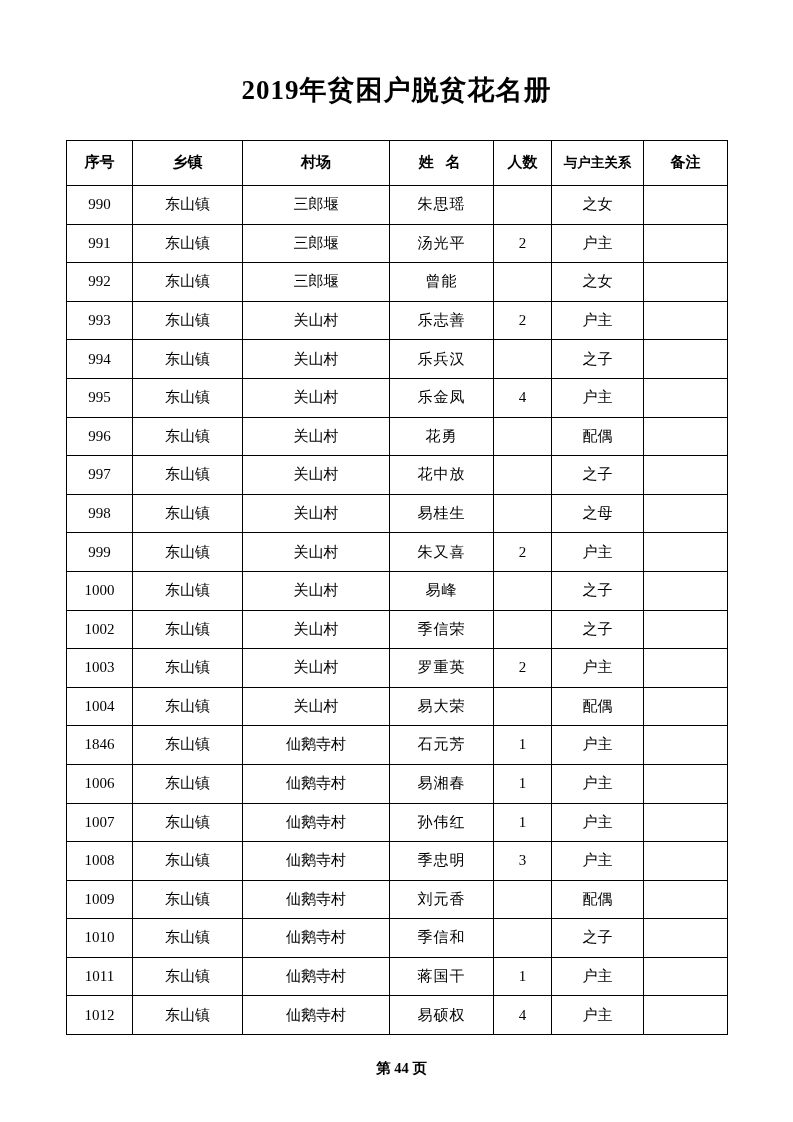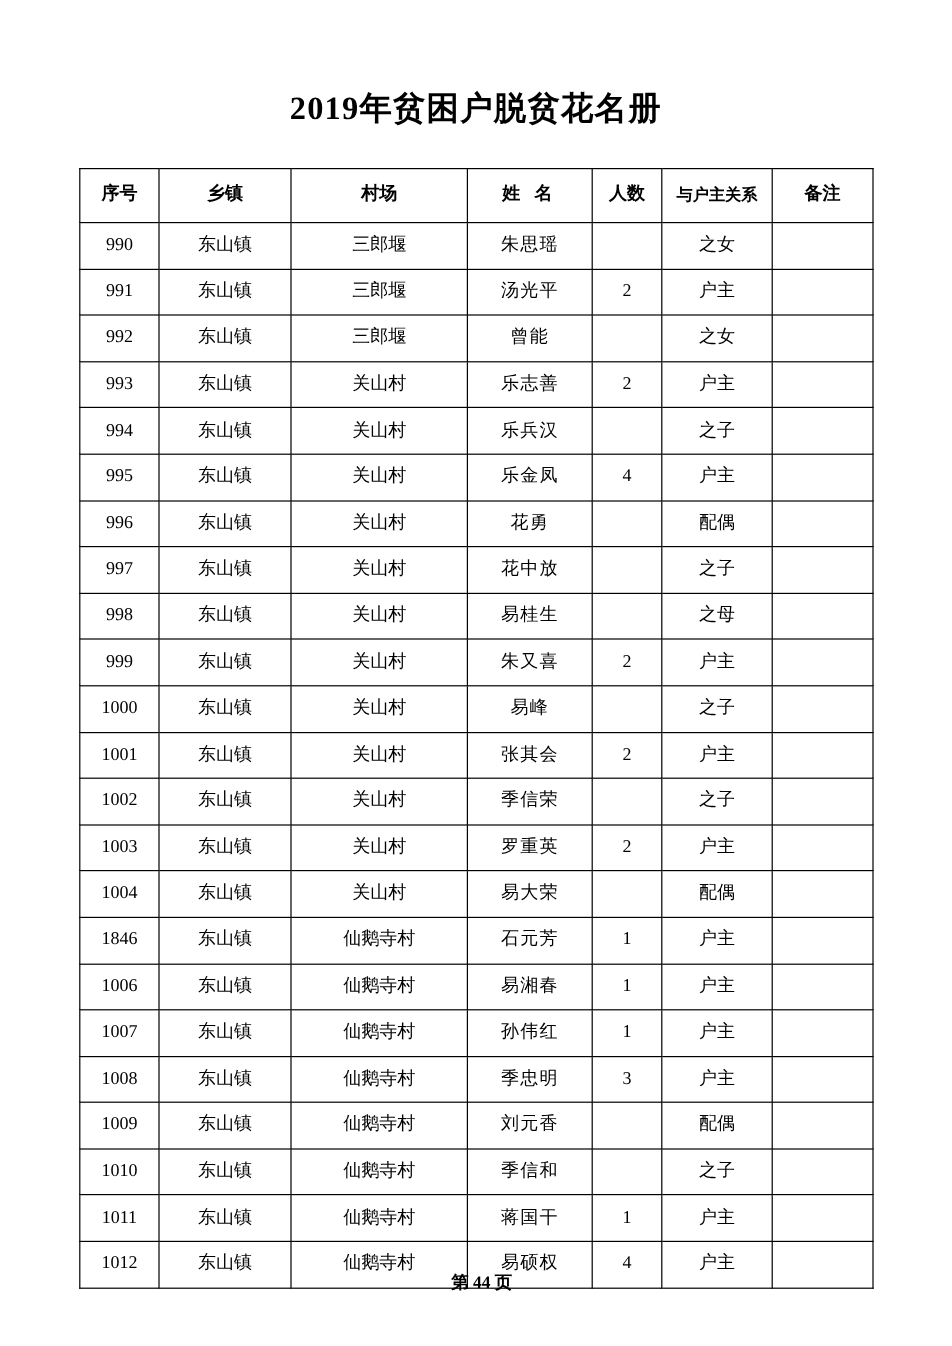--- a/index.html
+++ b/index.html
@@ -210,29 +210,20 @@
           <tr>
             <td>1000</td>
             <td>东山镇</td>
             <td>关山村</td>
             <td class="name-cell">易峰</td>
             <td></td>
             <td>之子</td>
             <td></td>
           </tr>
           <tr>
-            <td>1001</td>
-            <td>东山镇</td>
-            <td>关山村</td>
-            <td class="name-cell">张其会</td>
-            <td>2</td>
-            <td>户主</td>
-            <td></td>
-          </tr>
-          <tr>
             <td>1002</td>
             <td>东山镇</td>
             <td>关山村</td>
             <td class="name-cell">季信荣</td>
             <td></td>
             <td>之子</td>
             <td></td>
           </tr>
           <tr>
             <td>1003</td>

